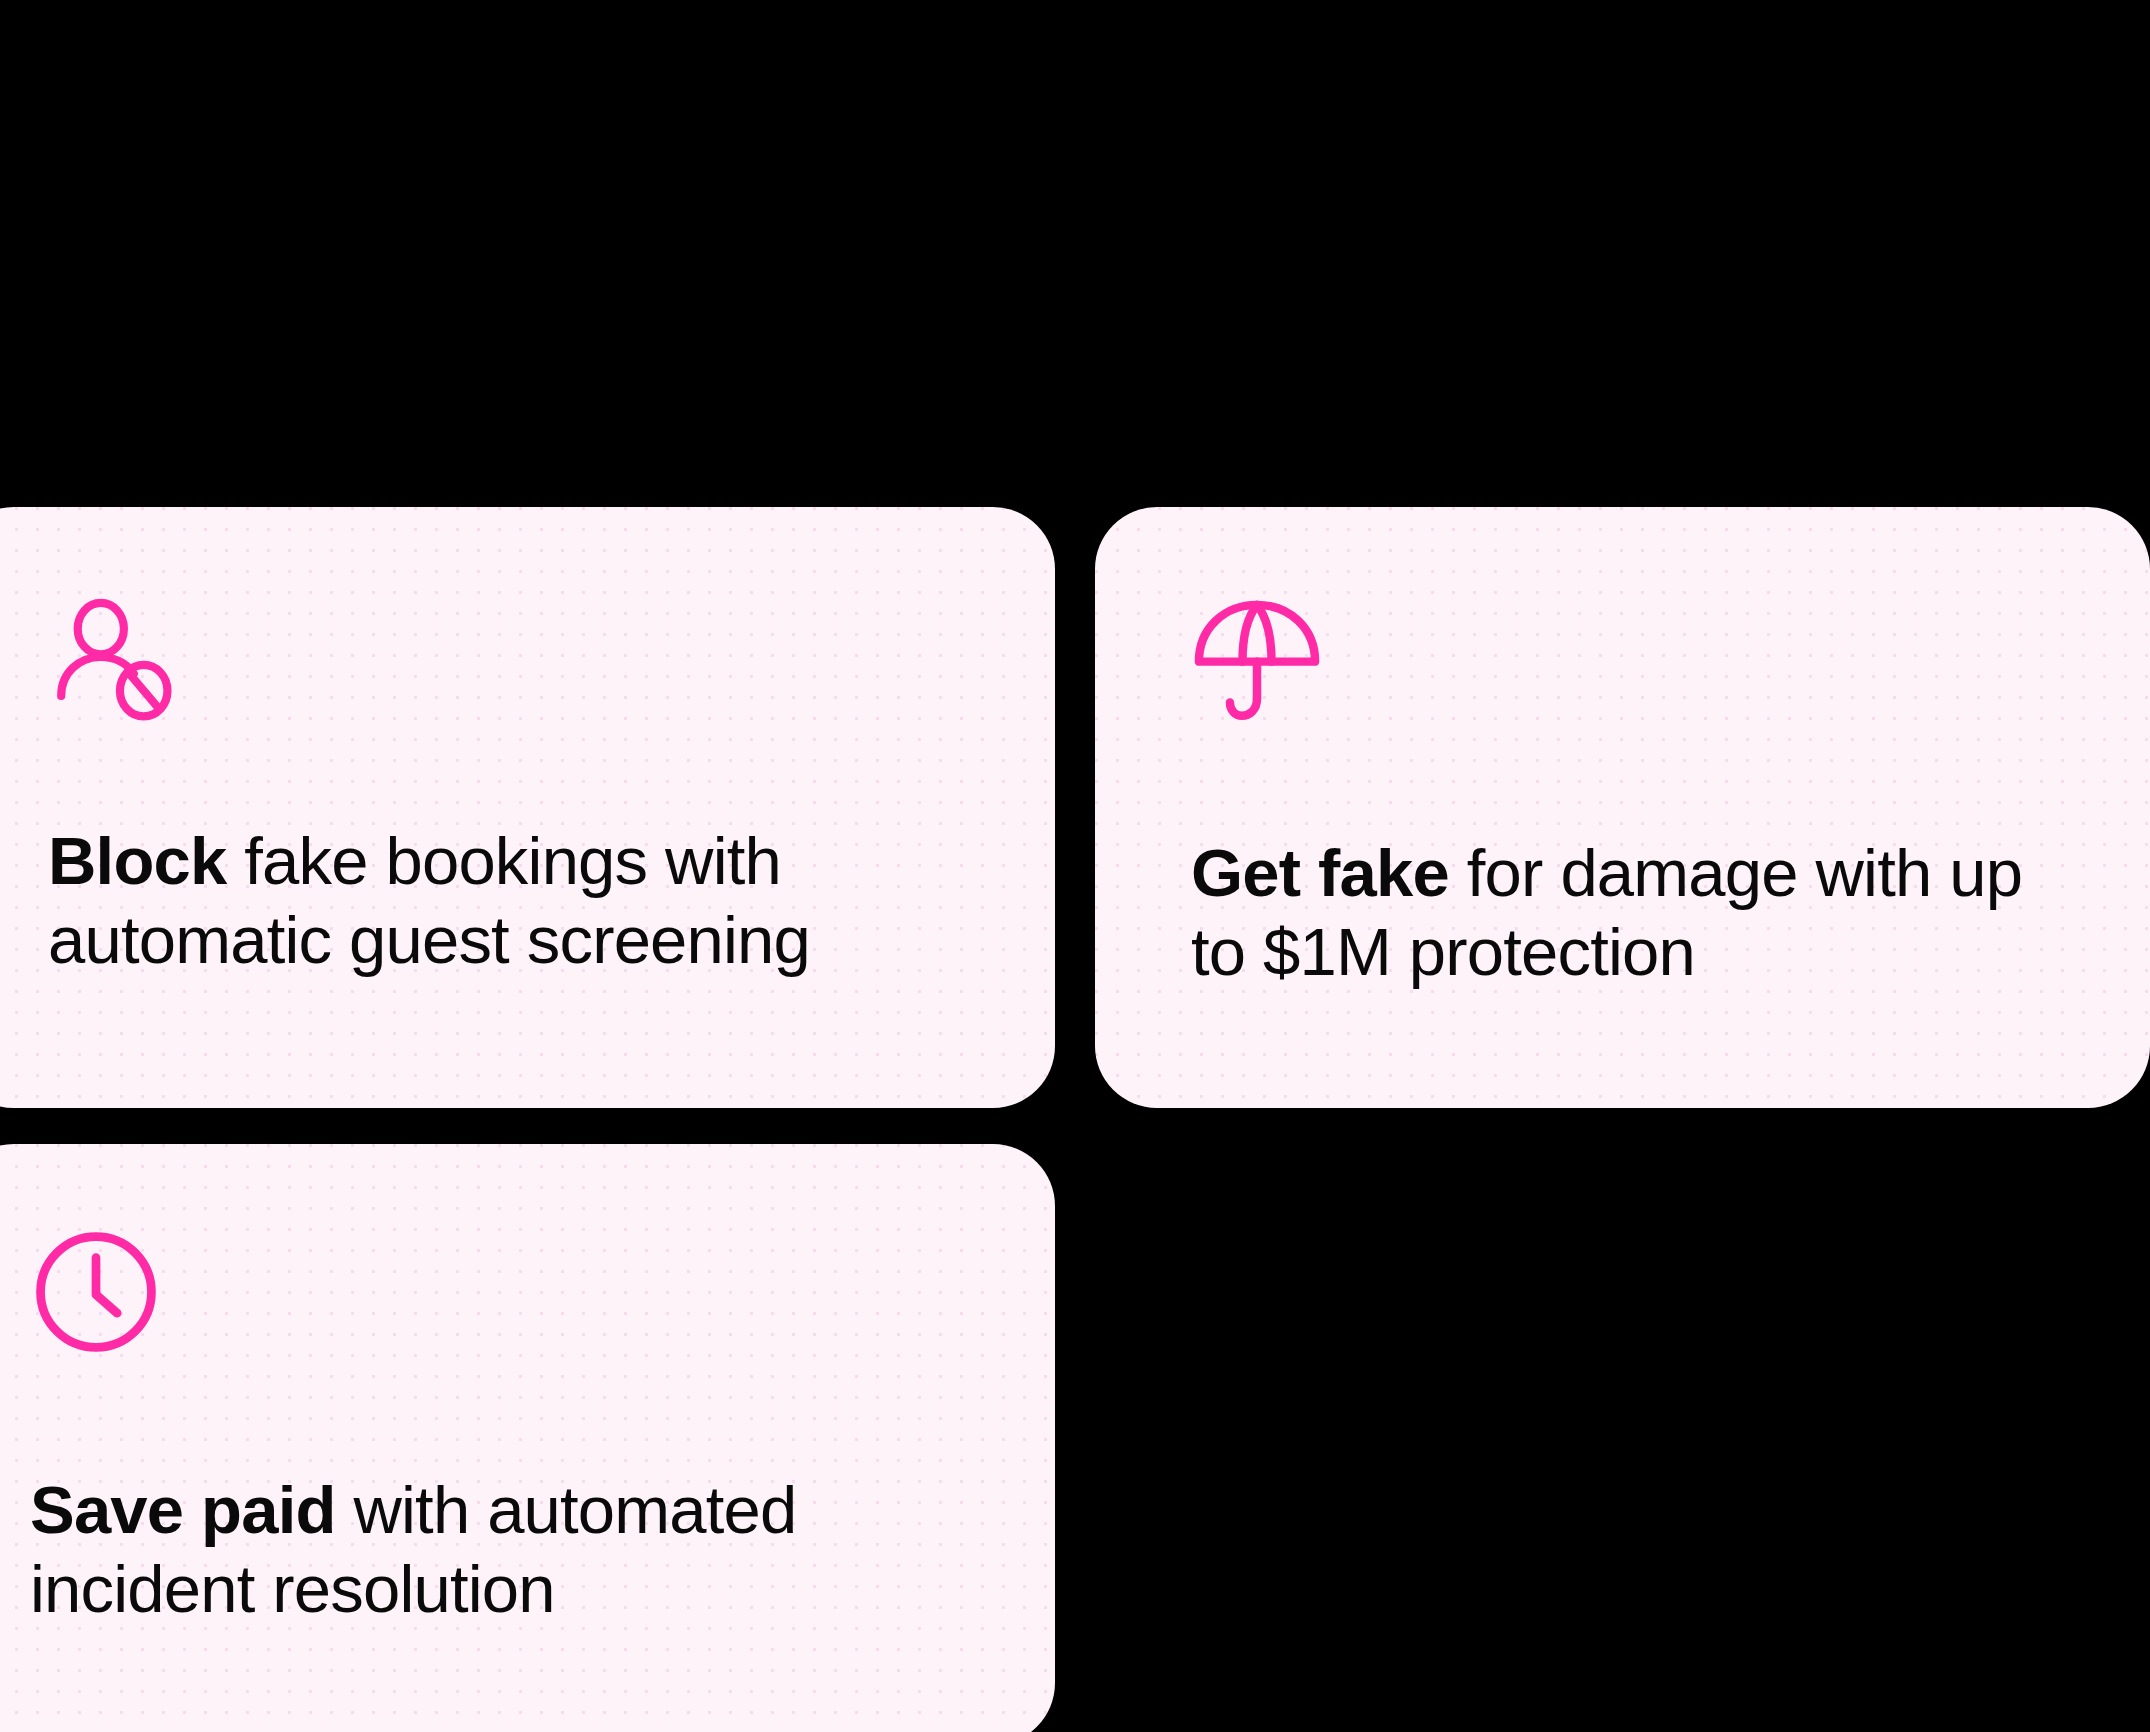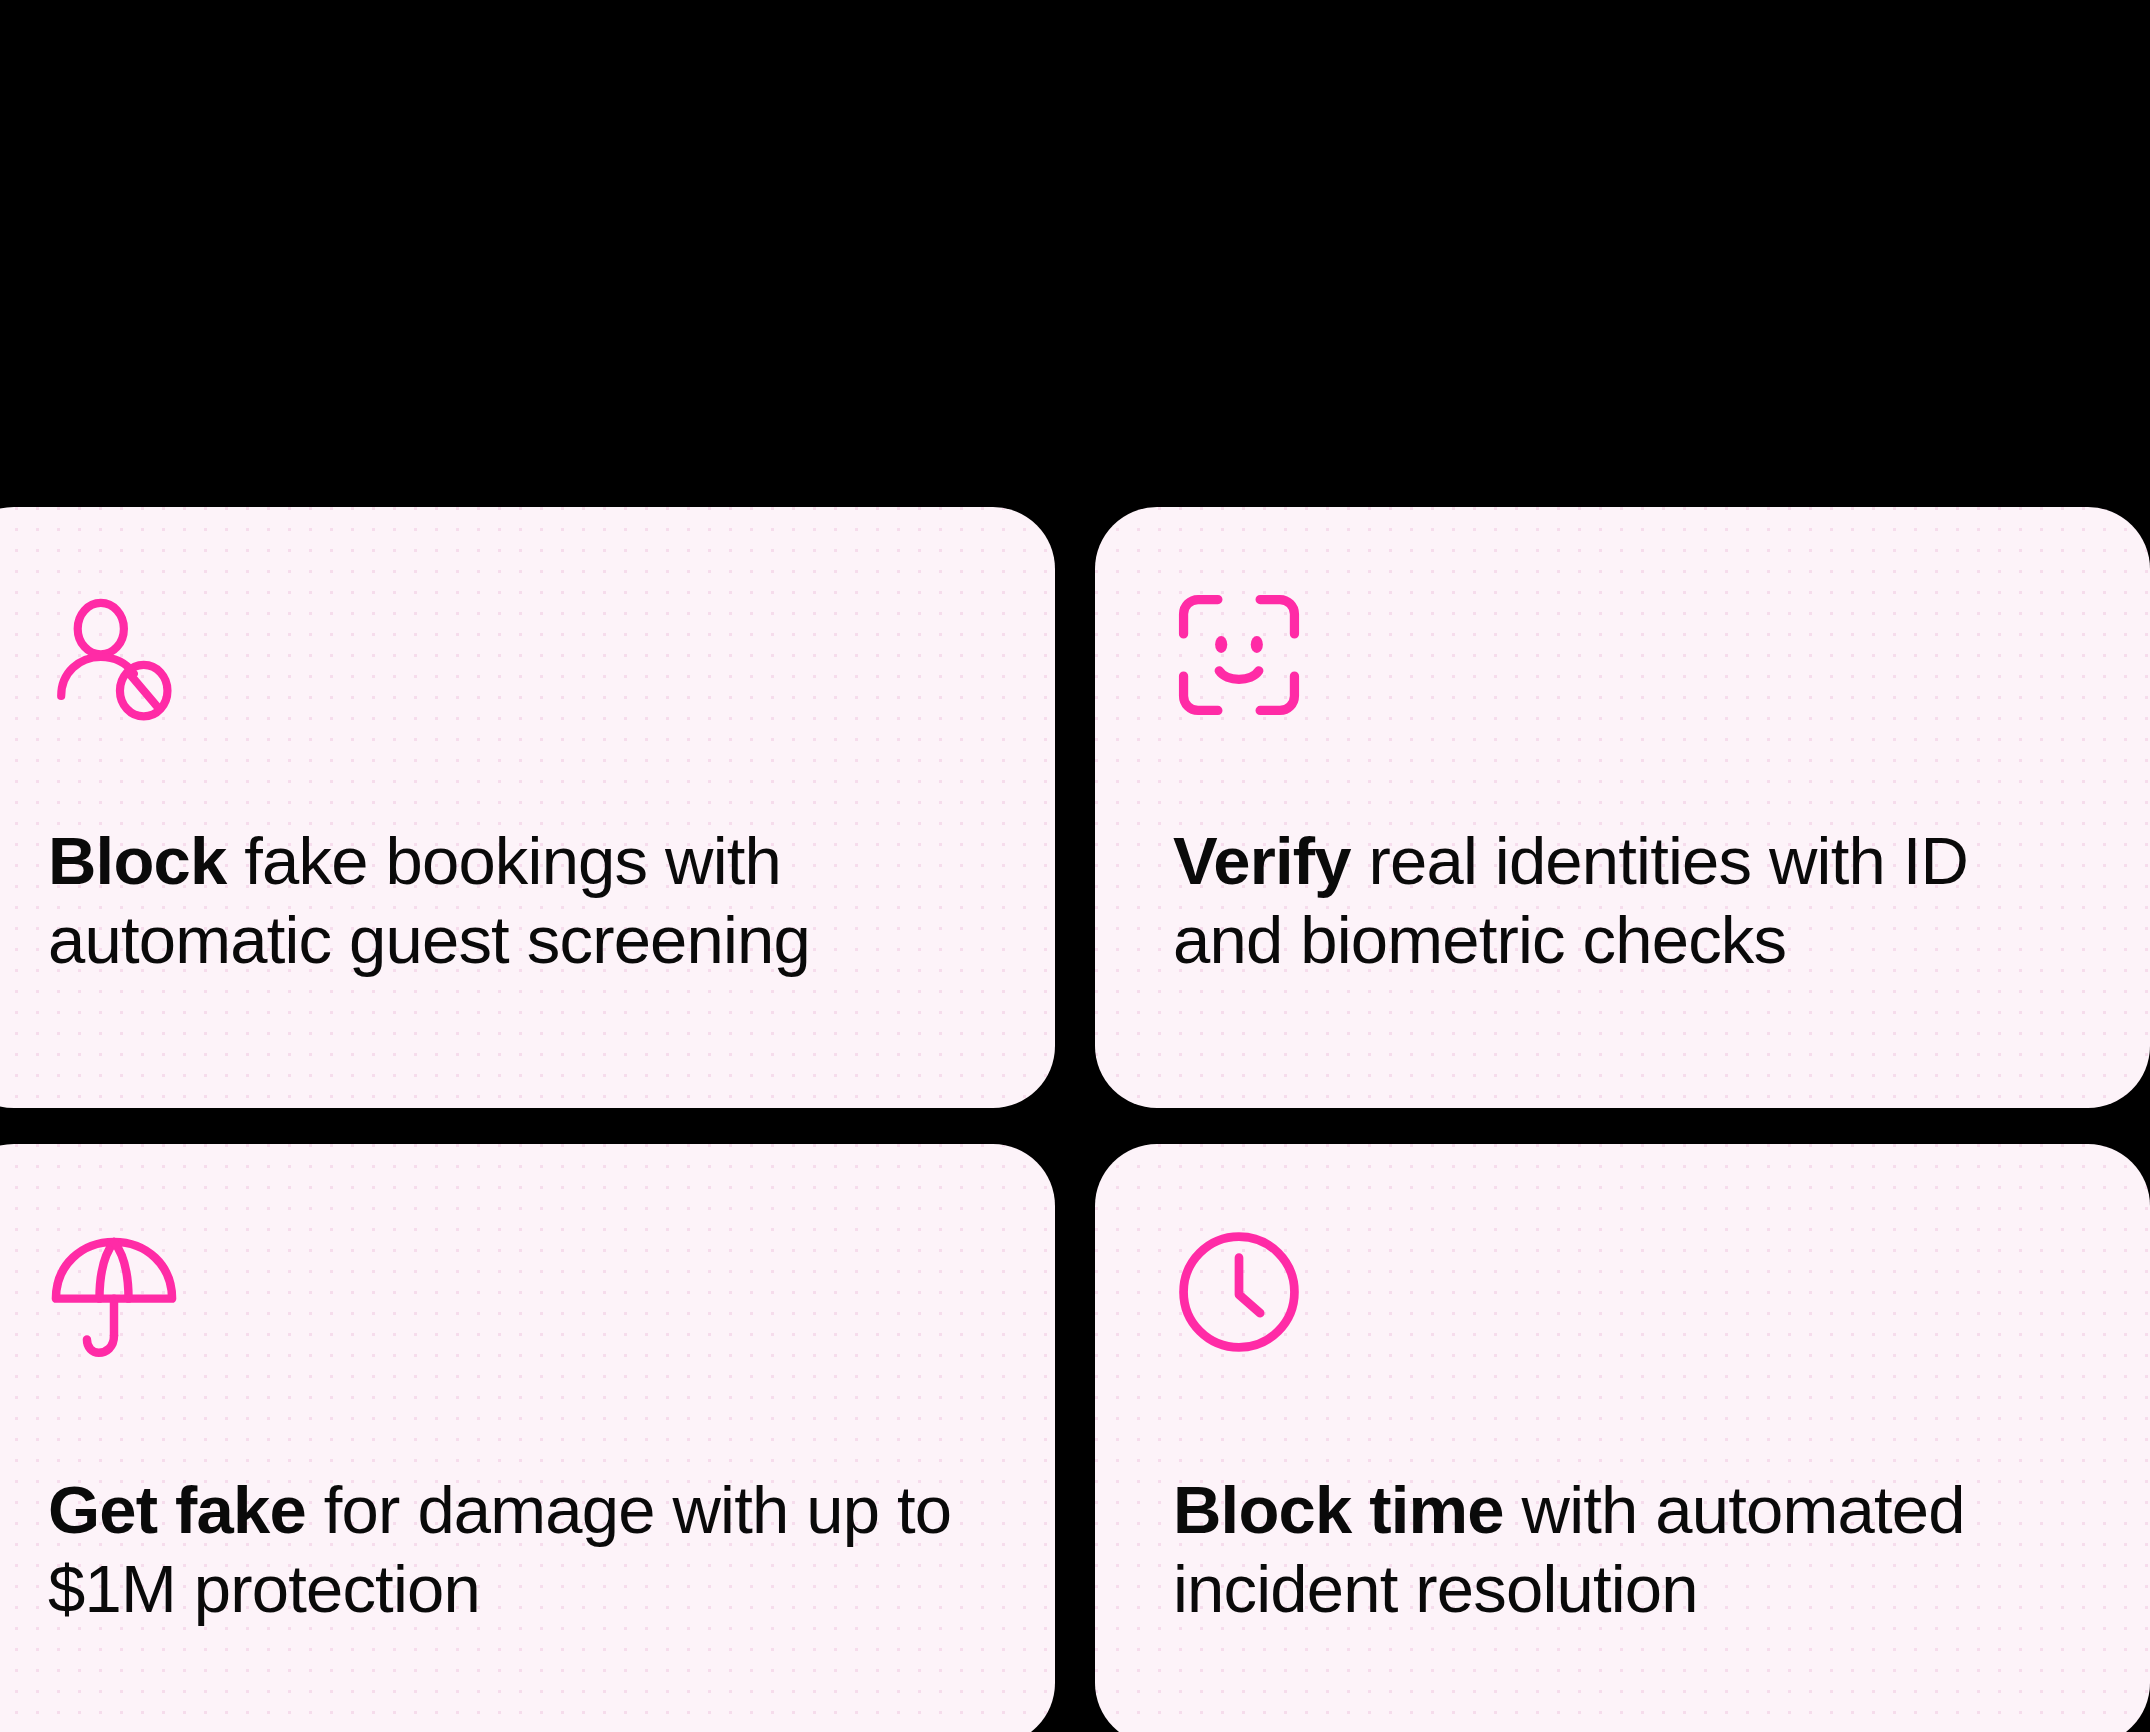--- a/index.html
+++ b/index.html
@@ -119,38 +119,20 @@
           <line x1="60.8" y1="60.2" x2="84.2" y2="87.8"></line>
         </svg>
       </div>
       <div class="card-body">
         <p class="card-text">
           <span class="lead">Block</span><span class="rest"> fake bookings with automatic guest screening</span>
         </p>
       </div>
     </div>
 
-    <div class="card col-2 row-1">
-      <div class="card-icon">
-        <svg viewBox="0 0 100 100" fill="none" xmlns="http://www.w3.org/2000/svg" stroke="#FF2BA6" stroke-width="7" stroke-linecap="round" stroke-linejoin="round">
-          <path d="M8 34 V19 A11 11 0 0 1 19 8 H34"></path>
-          <path d="M66 8 H81 A11 11 0 0 1 92 19 V34"></path>
-          <path d="M92 66 V81 A11 11 0 0 1 81 92 H66"></path>
-          <path d="M34 92 H19 A11 11 0 0 1 8 81 V66"></path>
-          <ellipse cx="36.5" cy="42" rx="4.6" ry="6.4" fill="#FF2BA6" stroke="none"></ellipse>
-          <ellipse cx="63.5" cy="42" rx="4.6" ry="6.4" fill="#FF2BA6" stroke="none"></ellipse>
-          <path d="M35 62 C40.5 70.5 59.5 70.5 65 62"></path>
-        </svg>
-      </div>
-      <div class="card-body">
-        <p class="card-text">
-          <span class="lead">Verify</span><span class="rest"> real identities with ID and biometric checks</span>
-        </p>
-      </div>
-    </div>
 
     <div class="card col-1 row-2">
       <div class="card-icon">
         <svg viewBox="0 0 100 100" fill="none" xmlns="http://www.w3.org/2000/svg" stroke="#FF2BA6" stroke-width="6.4" stroke-linecap="round" stroke-linejoin="round">
           <path d="M6 52 C6 26.5 25.6 9 50 9 C74.4 9 94 26.5 94 52 Z"></path>
           <path d="M50 9 C42.5 18.5 39 33.5 39 52"></path>
           <path d="M50 9 C57.5 18.5 61 33.5 61 52"></path>
           <line x1="50" y1="52" x2="50" y2="80"></line>
           <path d="M50 80 C50 89 44 93 38.5 93 C33.5 93 29.5 89 29.5 83"></path>
         </svg>
@@ -164,19 +146,19 @@
 
     <div class="card col-2 row-2">
       <div class="card-icon">
         <svg viewBox="0 0 100 100" fill="none" xmlns="http://www.w3.org/2000/svg" stroke="#FF2BA6" stroke-width="6.6" stroke-linecap="round" stroke-linejoin="round">
           <circle cx="50" cy="50" r="42"></circle>
           <path d="M50 24 V52 L66 66"></path>
         </svg>
       </div>
       <div class="card-body">
         <p class="card-text">
-          <span class="lead">Block time</span><span class="rest"> with automated incident resolution</span>
+          <span class="lead">Save paid</span><span class="rest"> with automated incident resolution</span>
         </p>
       </div>
     </div>
 
   </div>
 </div>
 
 </body></html>

